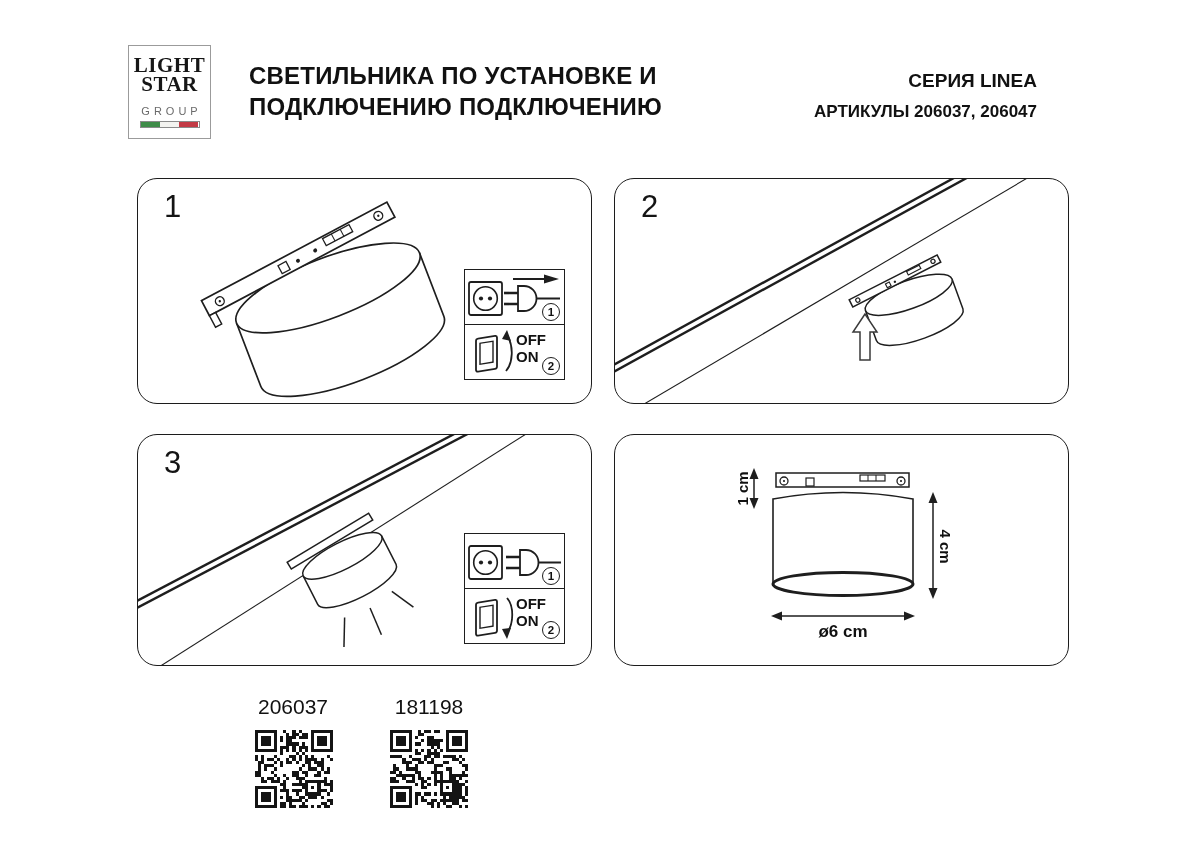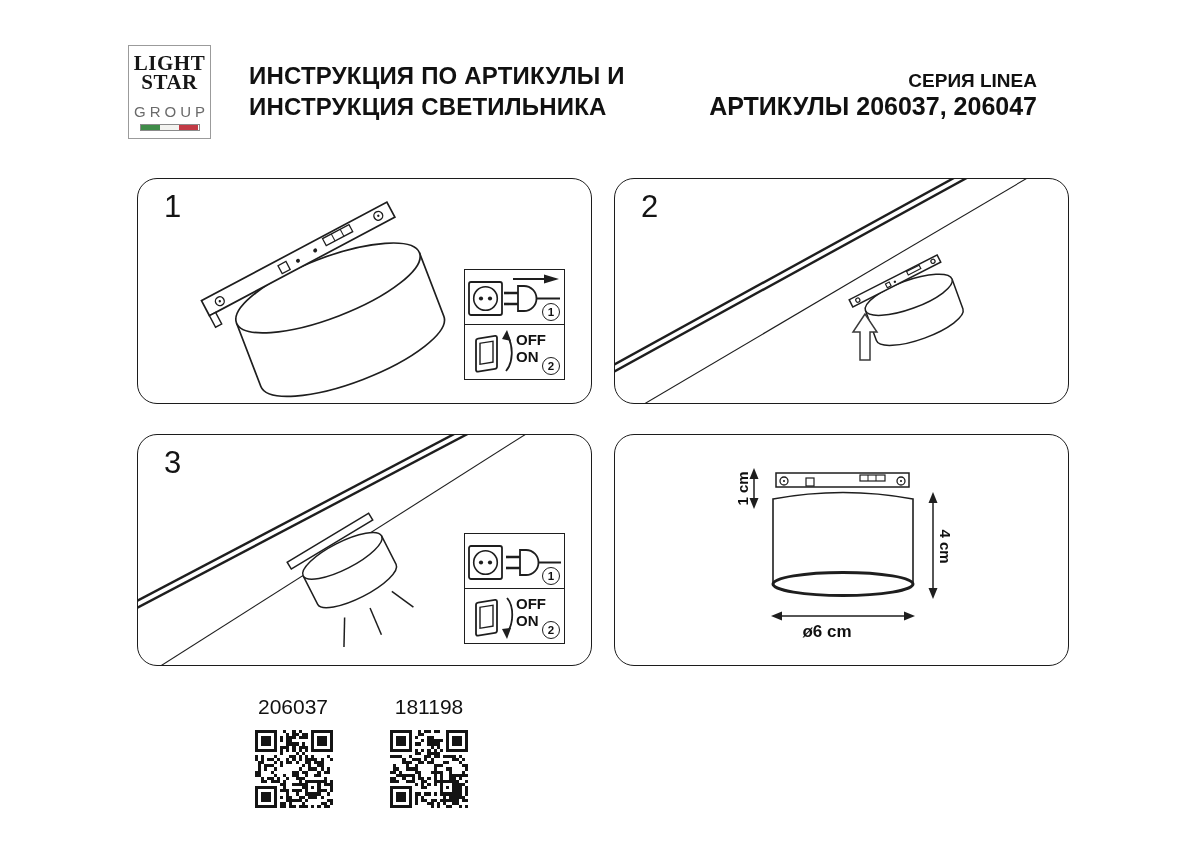--- a/index.html
+++ b/index.html
@@ -10,28 +10,28 @@
   }
   .abs { position:absolute; }
 
   
   .logo-box {
     left:128px; top:45px; width:83px; height:94px;
     border:1.5px solid #9b9b9b; display:flex; flex-direction:column;
     align-items:center; justify-content:center; background:#fff;
   }
   .logo-word { font-family:"Liberation Serif", serif; font-weight:bold; font-size:21px; line-height:19px; letter-spacing:0.5px; color:#161616; }
-  .logo-group { font-size:15px; letter-spacing:4px; padding-left:4px; color:#6a6a6a; margin-top:11px; }
+  .logo-group { font-size:11px; letter-spacing:4px; padding-left:4px; color:#6a6a6a; margin-top:11px; }
   .logo-flag { margin-top:4px; width:60px; height:7px; border:1px solid #8a8a8a; display:flex; }
   .logo-flag span { flex:1; height:100%; }
 
   .title { left:249px; top:60px; font-size:24px; font-weight:bold; line-height:31px; letter-spacing:0.2px; }
   .series-block { left:637px; top:70px; width:400px; text-align:right; }
   .series { font-size:19px; font-weight:bold; }
-  .articles { font-size:25px; font-weight:bold; margin-top:0; }
+  .articles { font-size:17px; font-weight:bold; margin-top:10px; }
 
   
   .panel {
     position:absolute; background:#fff; border:1.6px solid #1c1c1c;
     border-radius:20px; overflow:hidden;
   }
   #panel1 { left:137px; top:178px; width:455px; height:226px; }
   #panel2 { left:614px; top:178px; width:455px; height:226px; }
   #panel3 { left:137px; top:434px; width:455px; height:232px; }
   #panel4 { left:614px; top:434px; width:455px; height:232px; }
@@ -69,22 +69,22 @@
     <div class="logo-word">STAR</div>
     <div class="logo-group">GROUP</div>
     <div class="logo-flag">
       <span style="background: rgb(63, 140, 73);"></span>
       <span style="background: rgb(243, 243, 240);"></span>
       <span style="background: rgb(194, 58, 69);"></span>
     </div>
   </div>
 
   <div class="abs title">
-    <div>ИНСТРУКЦИЯ ПО АРТИКУЛЫ И</div>
-    <div>ИНСТРУКЦИЯ СВЕТИЛЬНИКА</div>
+    <div>СВЕТИЛЬНИКА ПО УСТАНОВКЕ И</div>
+    <div>ПОДКЛЮЧЕНИЮ ПОДКЛЮЧЕНИЮ</div>
   </div>
 
   <div class="abs series-block">
     <div class="series">СЕРИЯ LINEA</div>
     <div class="articles">АРТИКУЛЫ 206037, 206047</div>
   </div>
 
   <div class="panel" id="panel1">
     <div class="step-num">1</div>
 
@@ -250,21 +250,21 @@
       </g>
 
       <g stroke="#1e1e1e">
         <line x1="164" y1="181" x2="292" y2="181" stroke-width="1.5"></line>
         <polygon points="156,181 167,176.5 167,185.5" fill="#1e1e1e" stroke="none"></polygon>
         <polygon points="300,181 289,176.5 289,185.5" fill="#1e1e1e" stroke="none"></polygon>
       </g>
     </svg>
     <div class="dim rot-ccw" style="left:105px; top:45px; width:44px; text-align:center;">1 cm</div>
     <div class="dim rot-cw" style="left:308px; top:103px; width:44px; text-align:center;">4 cm</div>
-    <div class="dim" style="left:162px; top:187px; width:100px; text-align:center; font-size:17px;">ø6 cm</div>
+    <div class="dim" style="left:178px; top:187px; width:100px; text-align:center; font-size:17px;">ø6 cm</div>
   </div>
 
   <div class="abs qr-label" style="left:251px; top:695px;">206037</div>
   <div class="abs qr-label" style="left:387px; top:695px;">181198</div>
   <svg class="qr-svg" style="left:255px; top:730px;" viewBox="0 0 100 100">
       <g fill="#141414" shape-rendering="crispEdges">
         <rect x="0" y="0" width="4" height="4"></rect>
         <rect x="4" y="0" width="4" height="4"></rect>
         <rect x="8" y="0" width="4" height="4"></rect>
         <rect x="12" y="0" width="4" height="4"></rect>

